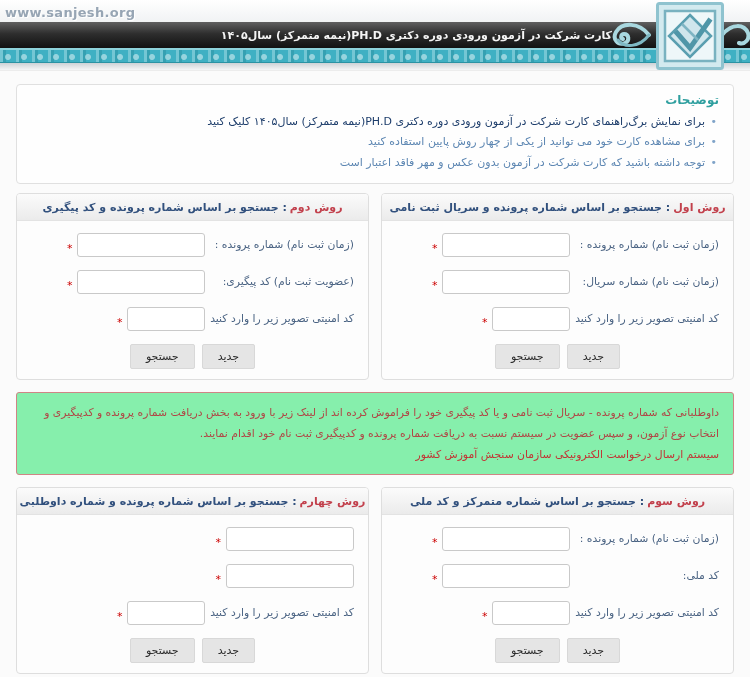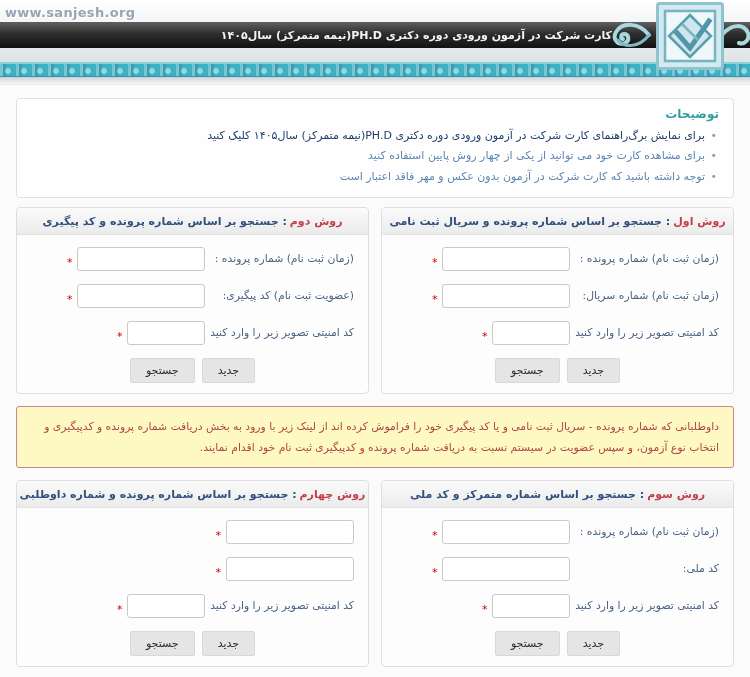--- a/index.html
+++ b/index.html
@@ -1,20 +1,20 @@
 <!DOCTYPE html>
 <html lang="fa"><head>
 <meta charset="utf-8">
 <style>
   * { box-sizing: border-box; margin: 0; padding: 0; }
   body { font-family: "DejaVu Sans", sans-serif; background:#ffffff; }
   .page { width:750px; height:677px; position:relative; overflow:hidden; background:#fbfbfb; margin:0; }
 
   
-  .header { position:relative; height:62px; background:linear-gradient(to bottom,#ffffff 0%,#eef0f2 55%,#dfe3e6 100%); }
+  .header { position:relative; height:48px; background:linear-gradient(to bottom,#ffffff 0%,#eef0f2 55%,#dfe3e6 100%); }
   .site-url { position:absolute; top:5px; left:5px; font-size:13px; font-weight:bold;
               color:#97a5b4; text-shadow:1px 1px 0 #ffffff; letter-spacing:.3px; }
   .dark-bar { position:absolute; top:22px; left:0; right:0; height:26px;
               background:linear-gradient(to bottom,#606060 0%,#2e2e2e 45%,#121212 100%);
               display:flex; align-items:center; justify-content:flex-end; padding-right:138px; }
   .bar-title { color:#f4f4f4; font-size:11px; font-weight:bold; direction:rtl; white-space:nowrap; }
   .ornament { position:absolute; z-index:4; }
   .orn-left { top:20px; right:98px; }
   .orn-right { top:20px; right:0px; }
   .logo-box { position:absolute; top:2px; right:26px; width:68px; height:68px; z-index:6; }
@@ -48,21 +48,21 @@
   .flabel { width:46%; font-size:10.8px; color:#4a6383; padding-top:5px; line-height:1.3; }
   .ffield { width:54%; display:flex; direction:rtl; align-items:center; }
   input.txt { width:128px; height:24px; border:1px solid #c9c9c9; border-radius:3px; background:#fff; padding:0 5px; font-size:12px; }
   input.txt.small { width:78px; }
   .star { color:#cc0000; font-size:11px; margin:6px 5px 0 0; }
   .btnrow { display:flex; direction:rtl; justify-content:center; gap:7px; margin-top:3px; }
   .btn { background:#e5e5e5; border:1px solid #d8d8d8; border-radius:2px; color:#2b2b2b;
          font-size:11px; padding:5px 15px; font-family:"DejaVu Sans", sans-serif; cursor:pointer; }
 
   
-  .warn { margin:12px 16px; background:#fef9c3; border:1px solid #cf8585; border-radius:3px;
+  .warn { margin:12px 16px; background:#86efac; border:1px solid #cf8585; border-radius:3px;
           padding:9px 14px; direction:rtl; font-size:10.8px; line-height:1.95; color:#b04545; }
   .warn-link { color:#c23434; cursor:pointer; display:block; }
 </style>
 </head>
 <body>
 
 <div class="page">
 
   <div class="header">
     <div class="site-url">www.sanjesh.org</div>
@@ -168,20 +168,21 @@
           <button class="btn">جدید</button>
           <button class="btn">جستجو</button>
         </div>
       </div>
     </div>
 
   </div>
 
   <div class="warn">
     <span>داوطلبانی که شماره پرونده - سریال ثبت نامی و یا کد پیگیری خود را فراموش کرده اند از لینک زیر با ورود به بخش دریافت شماره پرونده و کدپیگیری و انتخاب نوع آزمون، و سپس عضویت در سیستم نسبت به دریافت شماره پرونده و کدپیگیری ثبت نام خود اقدام نمایند.</span>
+    <span class="warn-link">سیستم ارسال درخواست الکترونیکی سازمان سنجش آموزش کشور</span>
   </div>
 
   <div class="mrow">
 
     <div class="mbox">
       <div class="mhead">
         <span class="mname">روش چهارم</span>
         <span class="mrest">: جستجو بر اساس شماره پرونده و شماره داوطلبی</span>
       </div>
       <div class="mbody">

